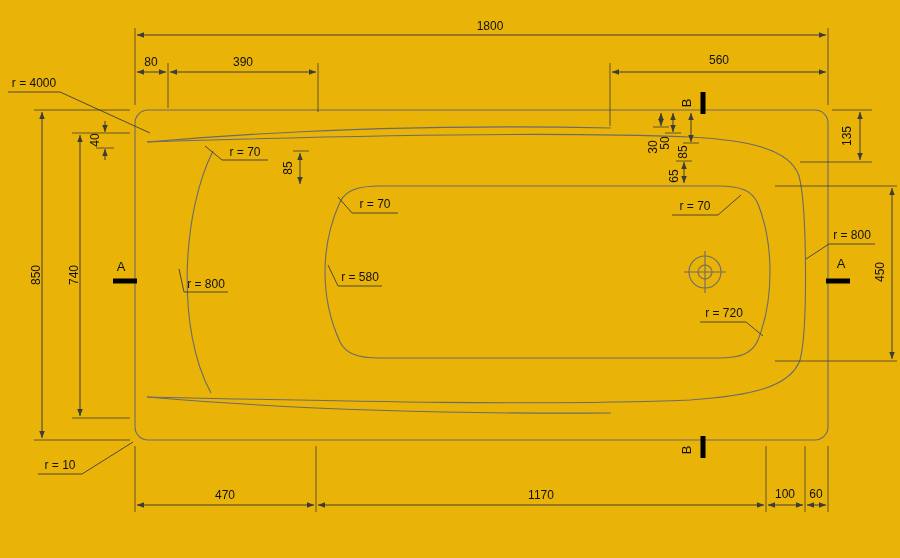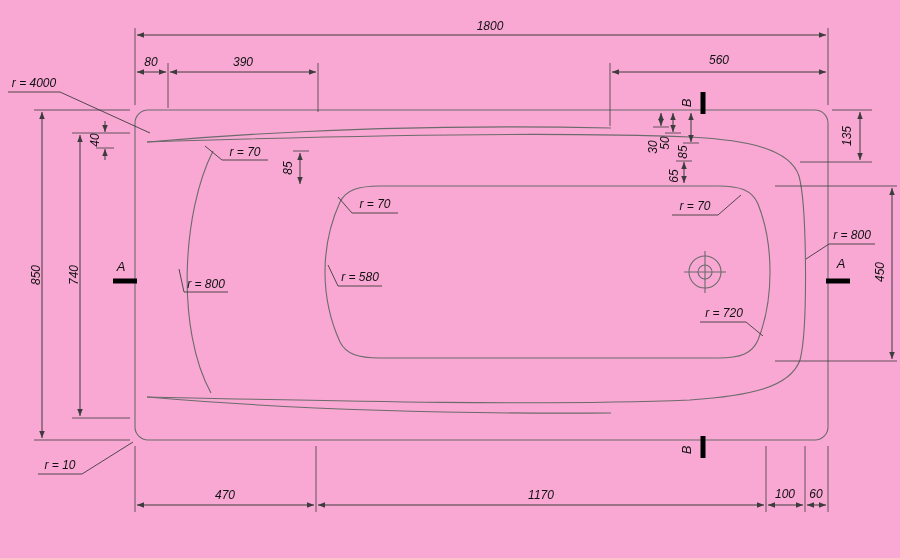--- a/index.html
+++ b/index.html
@@ -1,17 +1,17 @@
 <!DOCTYPE html>
 <html><head>
 <meta charset="utf-8">
 <style>
   html,body{margin:0;padding:0;background:#ffffff;}
-  .canvas{position:relative;width:900px;height:558px;background:#f9a8d4;overflow:hidden;
-          font-family:"Liberation Sans","DejaVu Sans",sans-serif;font-style:italic;}
+  .canvas{position:relative;width:900px;height:558px;background:#eab308;overflow:hidden;
+          font-family:"Liberation Sans","DejaVu Sans",sans-serif;}
   svg{display:block;}
   .geo{fill:none;stroke:#6b6b6b;stroke-width:1.1;}
   .dim{stroke:#3c3c3c;stroke-width:1;}
   .ext{stroke:#3c3c3c;stroke-width:0.8;}
   .leader{fill:none;stroke:#3c3c3c;stroke-width:0.9;}
   .bar{stroke:#000000;stroke-width:5;}
   .lbl{font-family:"Liberation Sans","DejaVu Sans",sans-serif;font-size:12px;fill:#111111;
        text-anchor:middle;}
   .lbl-section{font-size:13px;}
 </style>

